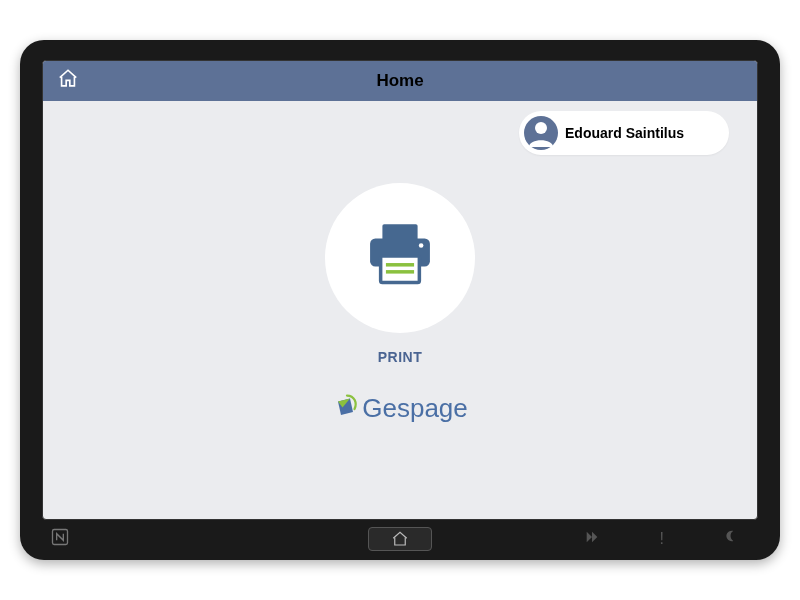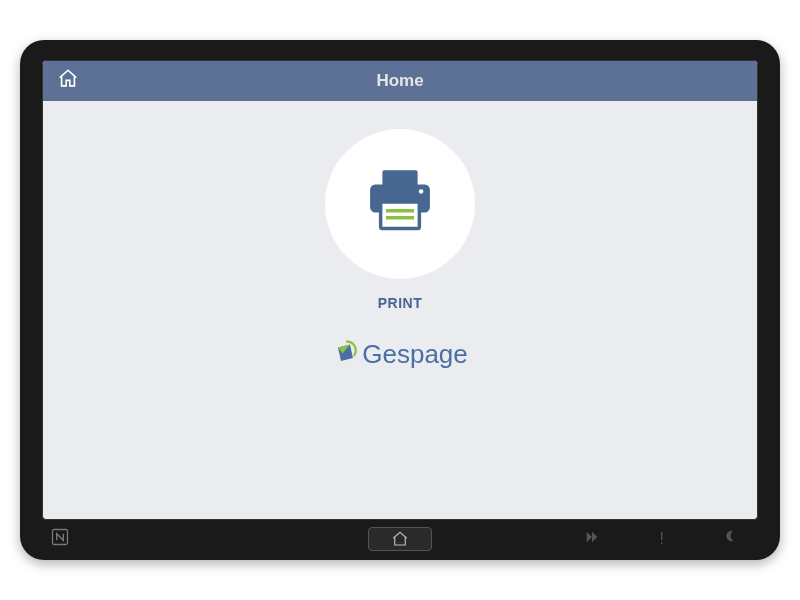--- a/index.html
+++ b/index.html
@@ -29,21 +29,21 @@
     overflow: hidden;
     display: flex;
     flex-direction: column;
     border: 1px solid #333;
   }
   .header-bar {
     background: #5d7196;
     height: 40px;
     display: flex;
     align-items: center;
-    color: #e5e5e5;
+    color: #000000;
     font-weight: bold;
     font-size: 17px;
     position: relative;
   }
   .home-icon {
     position: absolute;
     left: 14px;
     top: 50%;
     transform: translateY(-50%);
     color: #ffffff;
@@ -160,20 +160,32 @@
     <div class="header-bar">
       <span class="home-icon">
         <svg width="22" height="22" viewBox="0 0 24 24" fill="none" stroke="#ffffff" stroke-width="1.8">
           <path d="M3 11 L12 3 L21 11"></path>
           <path d="M5 10 V20 H10 V14 H14 V20 H19 V10"></path>
         </svg>
       </span>
       <div class="header-title">Home</div>
     </div>
 
+    <div class="user-row">
+      <div class="user-pill">
+        <span class="user-avatar">
+          <svg width="36" height="36" viewBox="0 0 36 36">
+            <circle cx="18" cy="18" r="17" fill="#5d7196"></circle>
+            <circle cx="18" cy="13" r="6" fill="#ffffff"></circle>
+            <path d="M6 32 C6 23, 30 23, 30 32 Z" fill="#ffffff"></path>
+          </svg>
+        </span>
+        <span class="user-name">Edouard Saintilus</span>
+      </div>
+    </div>
 
     <div class="actions-row">
 
       <div class="action-btn">
         <div class="action-circle">
           <span>
             <svg width="88" height="88" viewBox="0 0 100 100">
               <rect x="30" y="14" width="40" height="18" rx="2" fill="#466890"></rect>
               <rect x="16" y="30" width="68" height="32" rx="6" fill="#466890"></rect>
               <circle cx="74" cy="38" r="2.6" fill="#ffffff"></circle>

